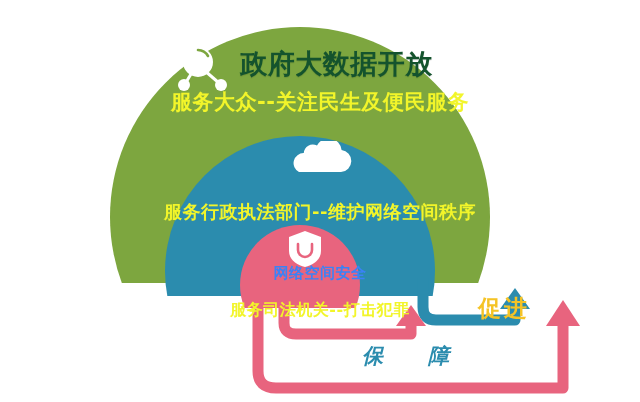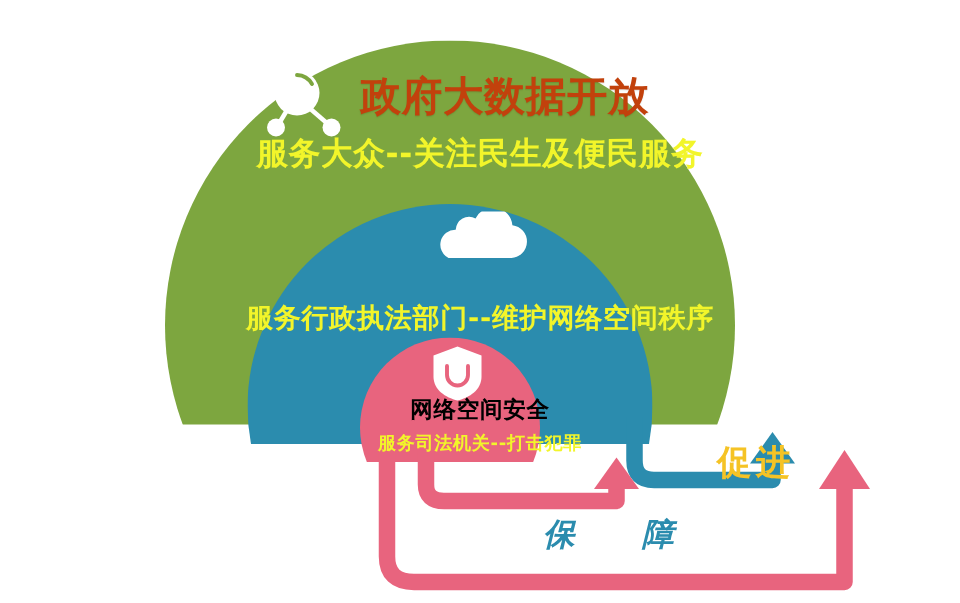--- a/index.html
+++ b/index.html
@@ -74,21 +74,21 @@
     color: #ffffff;
   }
   .title-sub {
     color: #f2f52a;
   }
 
   #green-title {
     left: 0; right: 0;
     top: 46px;
     font-size: 27px;
-    color: #c2410c;
+    color: #14532d;
     text-shadow: 0 1px 1px rgba(0,0,0,.12);
     padding-left: 33px;
   }
   #green-sub {
     left: 0; right: 0;
     top: 88px;
     font-size: 21px;
   }
   #blue-title {
     left: 0; right: 0;
@@ -98,26 +98,26 @@
   }
   #blue-sub {
     left: 0; right: 0;
     top: 200px;
     font-size: 18px;
   }
   #pink-title {
     left: 0; right: 0;
     top: 264px;
     font-size: 15px;
-    color: #000000;
+    color: #3b82f6;
   }
   #pink-sub {
     left: 0; right: 0;
-    top: 287px;
-    font-size: 12px;
+    top: 300px;
+    font-size: 16px;
   }
 
   
   #node-icon {
     position: absolute;
     left: 176px;
     top: 42px;
     width: 58px;
     height: 52px;
   }

